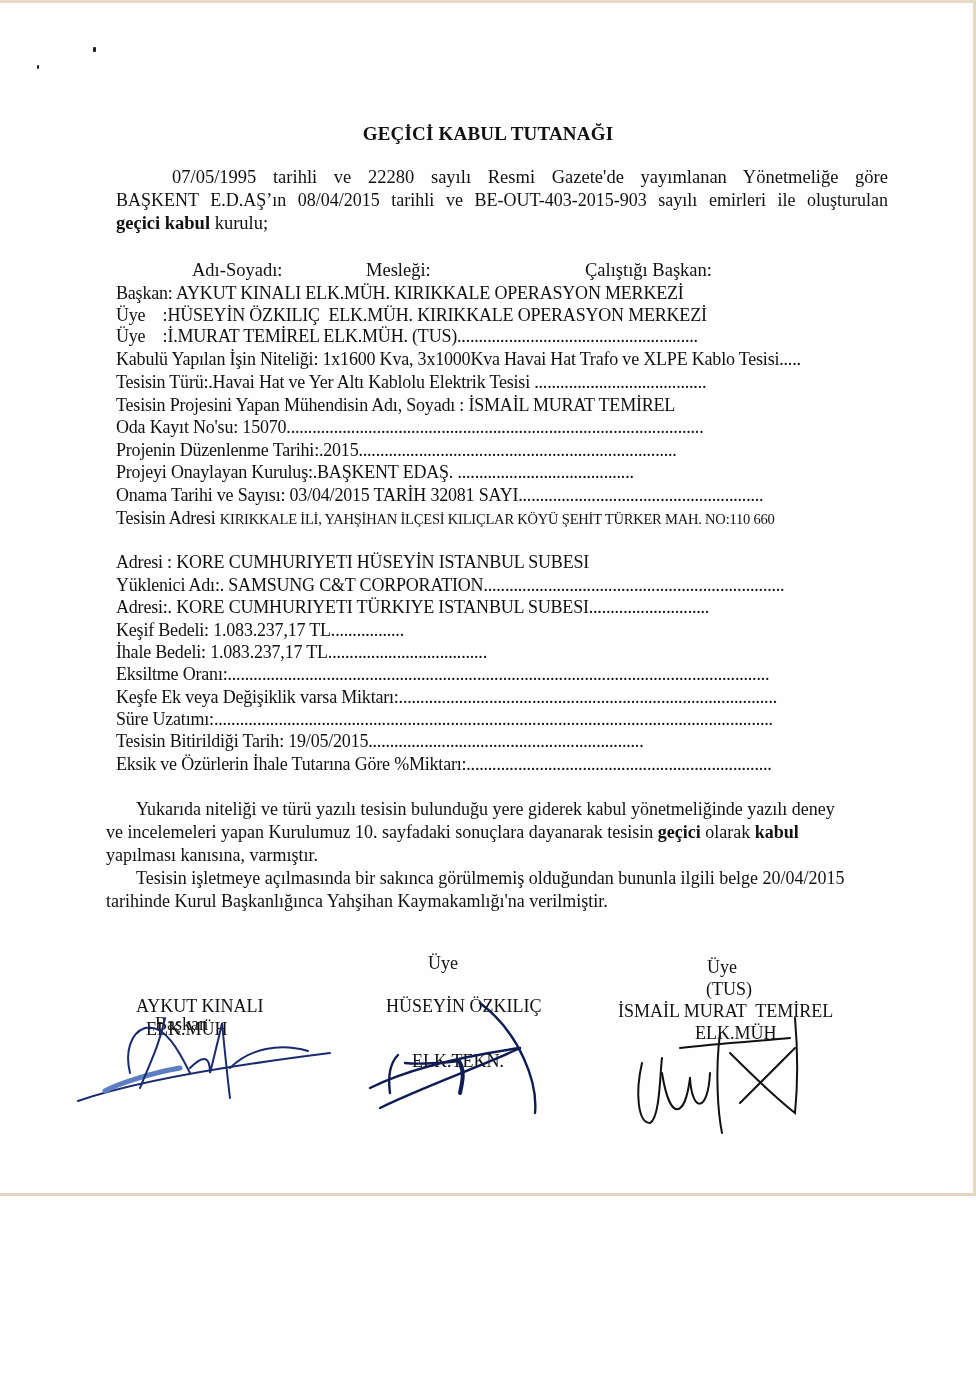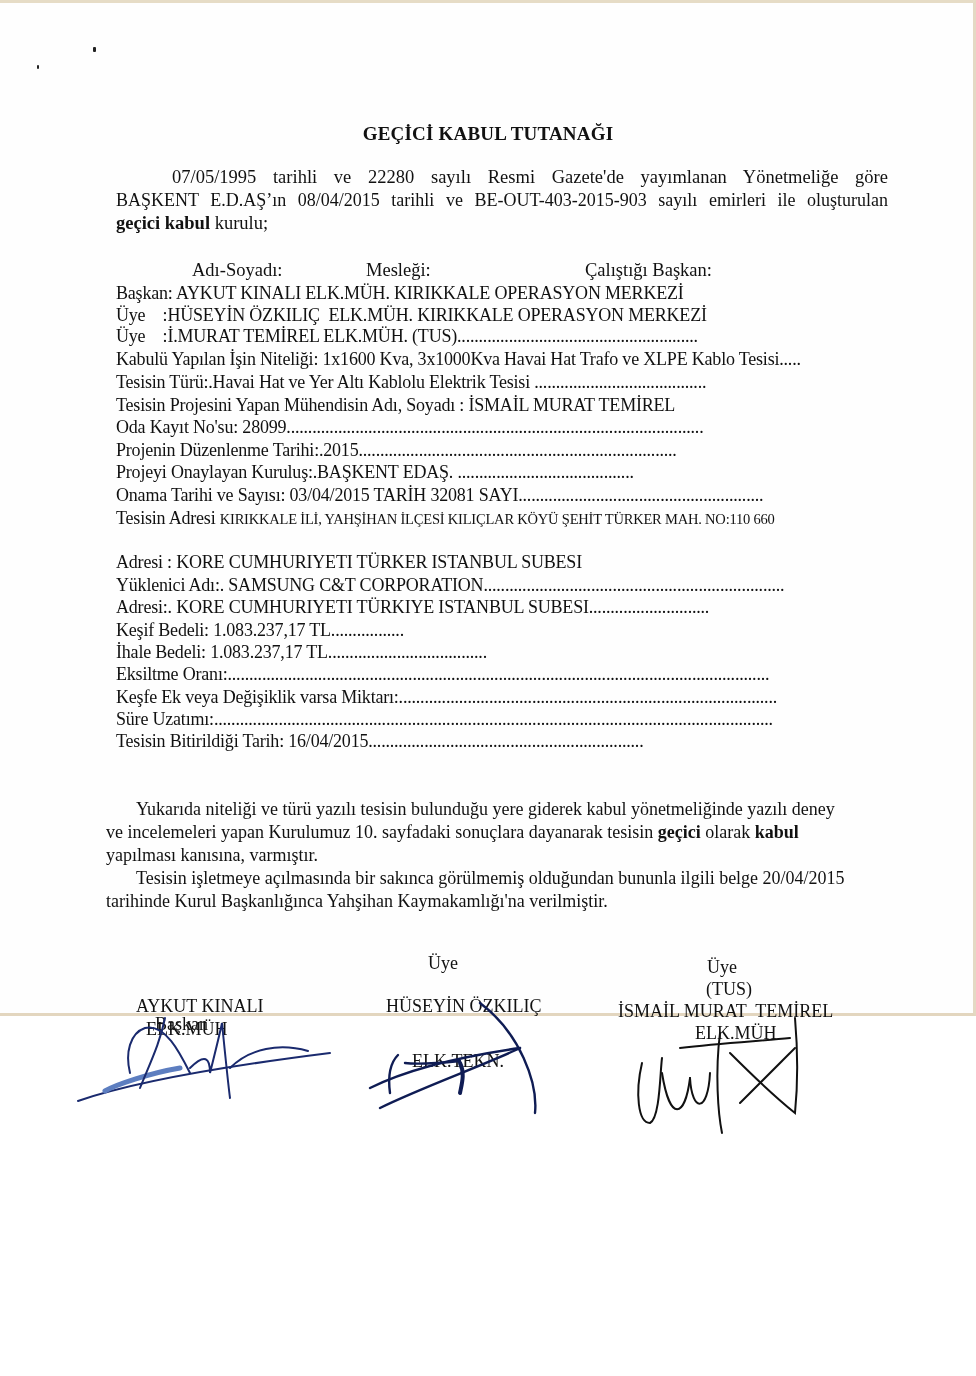--- a/index.html
+++ b/index.html
@@ -4,21 +4,21 @@
 <style>
   html, body { margin: 0; padding: 0; }
   body {
     width: 976px; height: 1376px; overflow: hidden;
     background: #ffffff;
     font-family: "Liberation Serif", serif;
     color: #111;
     position: relative;
   }
   .page {
-    position: absolute; left: 0; top: 0; width: 976px; height: 1016px;
+    position: absolute; left: 0; top: 0; width: 976px; height: 1196px;
     background: #fefefe;
     border-top: 3px solid #e6dcc6;
     border-right: 3px solid #e4d9c4;
     border-bottom: 3px solid #e3d6bf;
     box-sizing: border-box;
   }
   .speck { position: absolute; background: #222; border-radius: 1px; }
   .title {
     position: absolute; left: 0; width: 976px; top: 120px;
     text-align: center; font-weight: bold; font-size: 19px; letter-spacing: 0.2px;
@@ -65,34 +65,35 @@
   <div class="hdr" style="left:366px;">Mesleği:</div>
   <div class="hdr" style="left:585px;">Çalıştığı Başkan:</div>
 
   <div class="row" style="top:280px;">Başkan: AYKUT KINALI  ELK.MÜH. KIRIKKALE OPERASYON MERKEZİ</div>
   <div class="row" style="top:302px;white-space:pre;">Üye    :HÜSEYİN ÖZKILIÇ  ELK.MÜH. KIRIKKALE OPERASYON MERKEZİ</div>
   <div class="row" style="top:323px;white-space:pre;">Üye    :İ.MURAT TEMİREL ELK.MÜH. (TUS)........................................................</div>
 
   <div class="row" style="top:346px;">Kabulü Yapılan İşin Niteliği: 1x1600 Kva, 3x1000Kva Havai Hat Trafo ve XLPE Kablo Tesisi.....</div>
   <div class="row" style="top:369px;">Tesisin Türü:.Havai Hat ve Yer Altı Kablolu Elektrik Tesisi ........................................</div>
   <div class="row" style="top:392px;">Tesisin Projesini Yapan Mühendisin Adı, Soyadı : İSMAİL MURAT TEMİREL</div>
-  <div class="row" style="top:414px;">Oda Kayıt No'su: 28099.................................................................................................</div>
+  <div class="row" style="top:414px;">Oda Kayıt No'su: 15070.................................................................................................</div>
   <div class="row" style="top:437px;">Projenin Düzenlenme Tarihi:.2015..........................................................................</div>
   <div class="row" style="top:459px;">Projeyi Onaylayan Kuruluş:.BAŞKENT EDAŞ. .........................................</div>
   <div class="row" style="top:482px;">Onama Tarihi ve Sayısı: 03/04/2015 TARİH 32081 SAYI.........................................................</div>
   <div class="row" style="top:505px;"><span>Tesisin Adresi </span><span class="small">KIRIKKALE  İLİ, YAHŞİHAN  İLÇESİ KILIÇLAR KÖYÜ ŞEHİT TÜRKER MAH. NO:110 660</span></div>
-  <div class="row" style="top:549px;">Adresi : KORE CUMHURIYETI TÜRKER ISTANBUL SUBESI</div>
+  <div class="row" style="top:549px;">Adresi : KORE CUMHURIYETI HÜSEYİN ISTANBUL SUBESI</div>
   <div class="row" style="top:572px;">Yüklenici Adı:. SAMSUNG C&amp;T CORPORATION......................................................................</div>
   <div class="row" style="top:594px;">Adresi:. KORE CUMHURIYETI TÜRKIYE ISTANBUL SUBESI............................</div>
   <div class="row" style="top:617px;">Keşif Bedeli: 1.083.237,17 TL.................</div>
   <div class="row" style="top:639px;">İhale Bedeli: 1.083.237,17 TL.....................................</div>
   <div class="row" style="top:684px;">Keşfe Ek veya Değişiklik varsa Miktarı:........................................................................................</div>
   <div class="row" style="top:661px;">Eksiltme Oranı:..............................................................................................................................</div>
   <div class="row" style="top:706px;">Süre Uzatımı:..................................................................................................................................</div>
-  <div class="row" style="top:728px;">Tesisin Bitirildiği Tarih: 16/04/2015................................................................</div>
+  <div class="row" style="top:728px;">Tesisin Bitirildiği Tarih: 19/05/2015................................................................</div>
+  <div class="row" style="top:751px;">Eksik ve Özürlerin İhale Tutarına Göre %Miktarı:.......................................................................</div>
 
   <div class="para" style="top:795px;"><span class="ind"></span><span>Yukarıda niteliği ve türü yazılı tesisin bulunduğu yere giderek kabul yönetmeliğinde yazılı deney ve incelemeleri yapan Kurulumuz 10. sayfadaki sonuçlara dayanarak tesisin </span><b>geçici</b><span> olarak </span><b>kabul</b><span> yapılması kanısına, varmıştır.</span></div>
 
   <div class="para" style="top:864px;"><span class="ind"></span><span>Tesisin işletmeye açılmasında bir sakınca görülmemiş olduğundan bununla ilgili belge 20/04/2015 tarihinde Kurul Başkanlığınca Yahşihan Kaymakamlığı'na verilmiştir.</span></div>
 
   <div class="sig" style="left:155px;top:983px;margin-top:28px;">Başkan</div>
   <div class="sig" style="left:136px;top:993px;">AYKUT KINALI</div>
   <div class="sig" style="left:146px;top:1016px;">ELK.MÜH</div>
 
   <div class="sig" style="left:428px;top:950px;">Üye</div>

